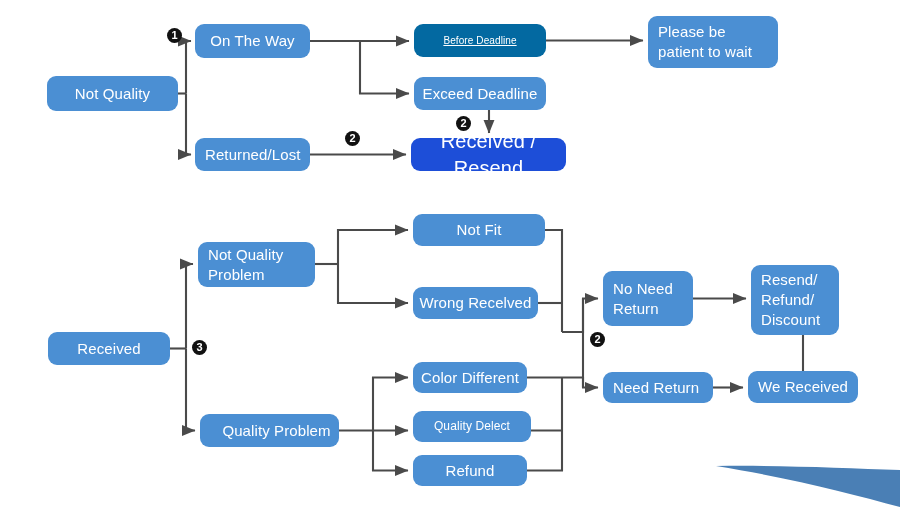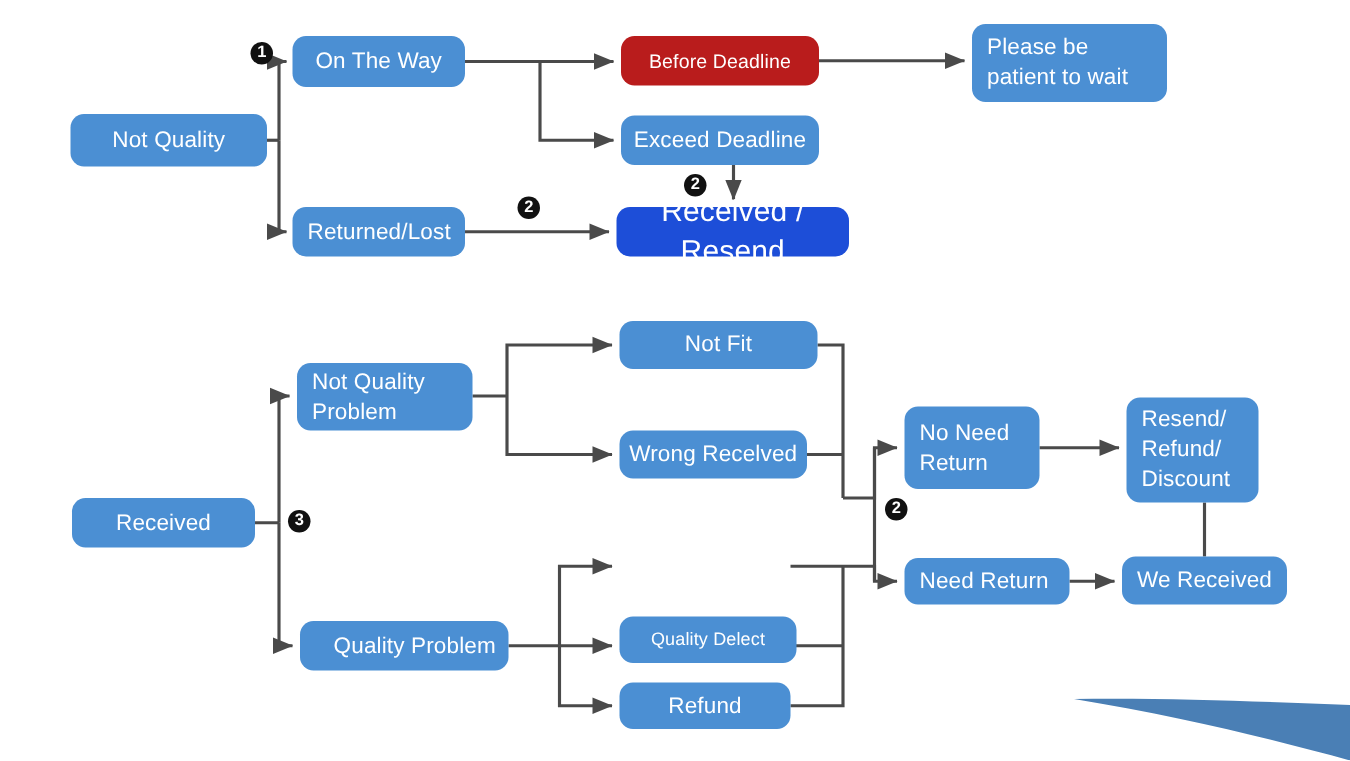--- a/index.html
+++ b/index.html
@@ -127,31 +127,32 @@
     </g>
   </svg>
 
   <svg id="decor" viewBox="0 0 900 507">
     <path d="M716,466 C790,478 852,494 900,507 L900,470 C846,468 778,465 716,466 Z" fill="#4a7fb5"></path>
   </svg>
 
 <div class="node" style="left: 47px; top: 76px; width: 131px; height: 35px; font-size: 15px; background: rgb(75, 143, 211); color: rgb(255, 255, 255);">Not   Quality</div>
     <div class="node" style="left: 195px; top: 24px; width: 115px; height: 34px; font-size: 15px; background: rgb(75, 143, 211); color: rgb(255, 255, 255);">On The Way</div>
     <div class="node left" style="left: 195px; top: 138px; width: 115px; height: 33px; font-size: 15px; background: rgb(75, 143, 211); color: rgb(255, 255, 255);">Returned/Lost</div>
-    <div class="node" style="left: 414px; top: 24px; width: 132px; height: 33px; font-size: 13px; background: #b91c1c; color: rgb(255, 255, 255);">Before Deadline</div>
+    <div class="node" style="left: 414px; top: 24px; width: 132px; height: 33px; font-size: 10px; background: #0369a1; color: rgb(255, 255, 255); text-decoration: underline;">Before Deadline</div>
     <div class="node" style="left: 414px; top: 77px; width: 132px; height: 33px; font-size: 15px; background: rgb(75, 143, 211); color: rgb(255, 255, 255);">Exceed Deadline</div>
     <div class="node" style="left: 411px; top: 138px; width: 155px; height: 33px; font-size: 20px; background: #1d4ed8; color: rgb(255, 255, 255);">Recelved / Resend</div>
     <div class="node left" style="left: 648px; top: 16px; width: 130px; height: 52px; font-size: 15px; background: rgb(75, 143, 211); color: rgb(255, 255, 255);">Please be
 patient to wait</div>
     <div class="node" style="left: 48px; top: 332px; width: 122px; height: 33px; font-size: 15px; background: rgb(75, 143, 211); color: rgb(255, 255, 255);">Received</div>
     <div class="node left" style="left: 198px; top: 242px; width: 117px; height: 45px; font-size: 15px; background: rgb(75, 143, 211); color: rgb(255, 255, 255);">Not   Quality
 Problem</div>
     <div class="node" style="left: 200px; top: 414px; width: 139px; height: 33px; font-size: 15px; background: rgb(75, 143, 211); color: rgb(255, 255, 255); padding-left: 20px;">Quality Problem</div>
     <div class="node" style="left: 413px; top: 214px; width: 132px; height: 32px; font-size: 15px; background: rgb(75, 143, 211); color: rgb(255, 255, 255);">Not Fit</div>
     <div class="node" style="left: 413px; top: 287px; width: 125px; height: 32px; font-size: 15px; background: rgb(75, 143, 211); color: rgb(255, 255, 255);">Wrong Recelved</div>
+    <div class="node" style="left: 413px; top: 362px; width: 114px; height: 31px; font-size: 15px; background: rgb(75, 143, 211); color: rgb(255, 255, 255);">Color Different</div>
     <div class="node" style="left: 413px; top: 411px; width: 118px; height: 31px; font-size: 12px; background: rgb(75, 143, 211); color: rgb(255, 255, 255);">Quality Delect</div>
     <div class="node" style="left: 413px; top: 455px; width: 114px; height: 31px; font-size: 15px; background: rgb(75, 143, 211); color: rgb(255, 255, 255);">Refund</div>
     <div class="node left" style="left: 603px; top: 271px; width: 90px; height: 55px; font-size: 15px; background: rgb(75, 143, 211); color: rgb(255, 255, 255);">No Need
 Return</div>
     <div class="node left" style="left: 603px; top: 372px; width: 110px; height: 31px; font-size: 15px; background: rgb(75, 143, 211); color: rgb(255, 255, 255);">Need Return</div>
     <div class="node left" style="left: 751px; top: 265px; width: 88px; height: 70px; font-size: 15px; background: rgb(75, 143, 211); color: rgb(255, 255, 255);">Resend/
 Refund/
 Discount</div>
     <div class="node" style="left: 748px; top: 371px; width: 110px; height: 32px; font-size: 15px; background: rgb(75, 143, 211); color: rgb(255, 255, 255);">We Received</div>
     <div class="marker" style="left: 167px; top: 28px; background: rgb(17, 17, 17);">1</div>

